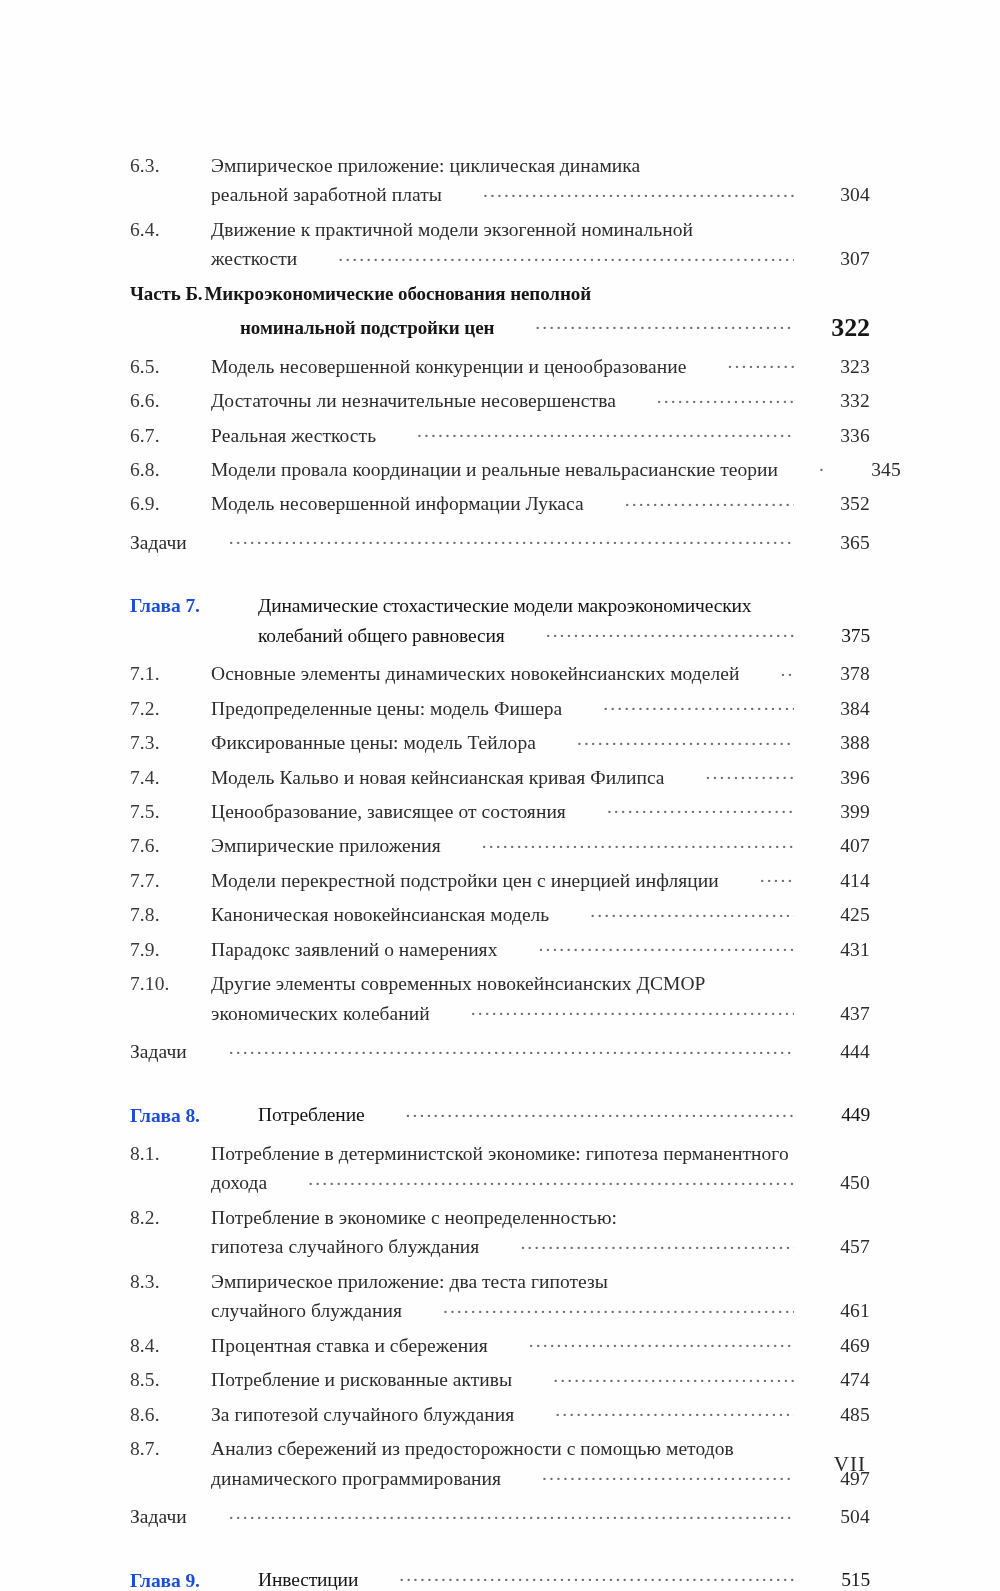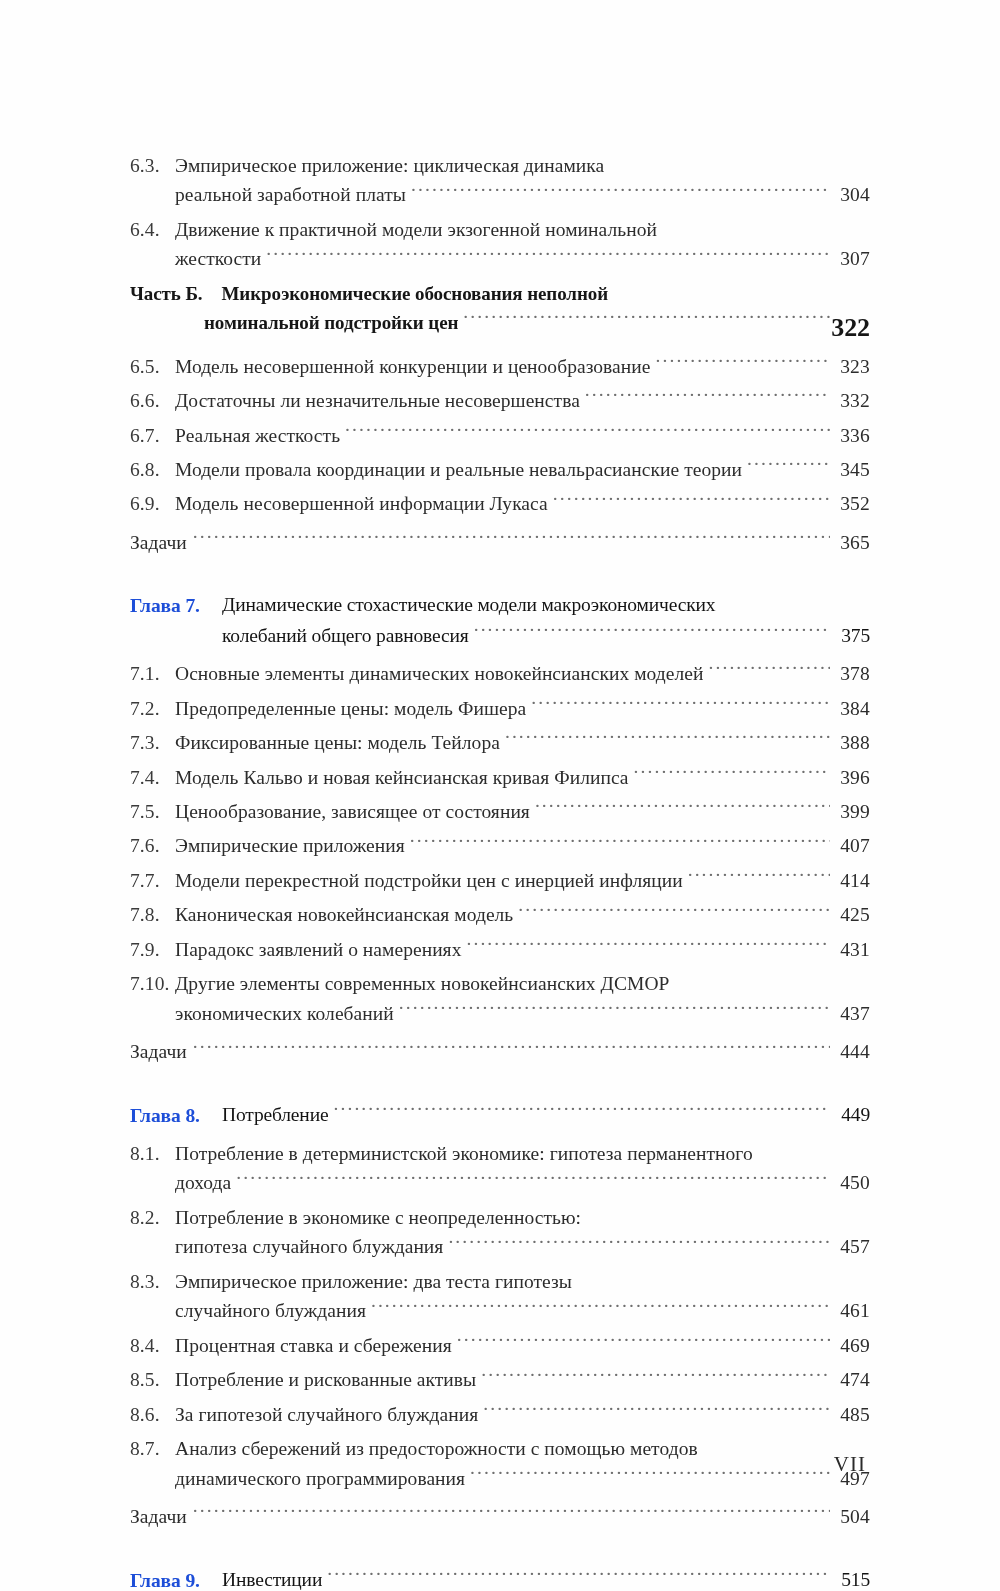--- a/index.html
+++ b/index.html
@@ -33,23 +33,24 @@
   }
 
   
   .entry {
     position: relative;
     margin: 0 0 6px 0;
   }
 
   .line {
     display: flex;
-    align-items: flex-start;
+    align-items: center;
     width: 100%;
     white-space: nowrap;
+    gap: 36px;
   }
 
   .num {
     flex: 0 0 auto;
     width: 45px;
     font-size: 19.5px;
     line-height: 1.46;
     letter-spacing: 0.1px;
     color: #3a3a3a;
   }
@@ -191,21 +192,21 @@
         <div class="line cont">
           <span class="pad"></span>
           <span class="txt">жесткости</span>
           <span class="leader"></span>
           <span class="pg">307</span>
         </div>
       </div>
       <div class="entry part">
         <div class="part-first">
           <span class="part-label">Часть Б.</span>
-          <span class="part-label" style="margin-left: 19px;">Микроэкономические обоснования неполной</span>
+          <span class="part-label" style="margin-left: 2px;">Микроэкономические обоснования неполной</span>
         </div>
         <div class="line cont">
           <span class="part-indent"></span>
           <span class="txt" style="font-weight: bold; font-size: 19px; color: rgb(22, 22, 22);">номинальной подстройки цен</span>
           <span class="leader"></span>
           <span class="pg">322</span>
         </div>
       </div>
       <div class="entry">
         <div class="line">

